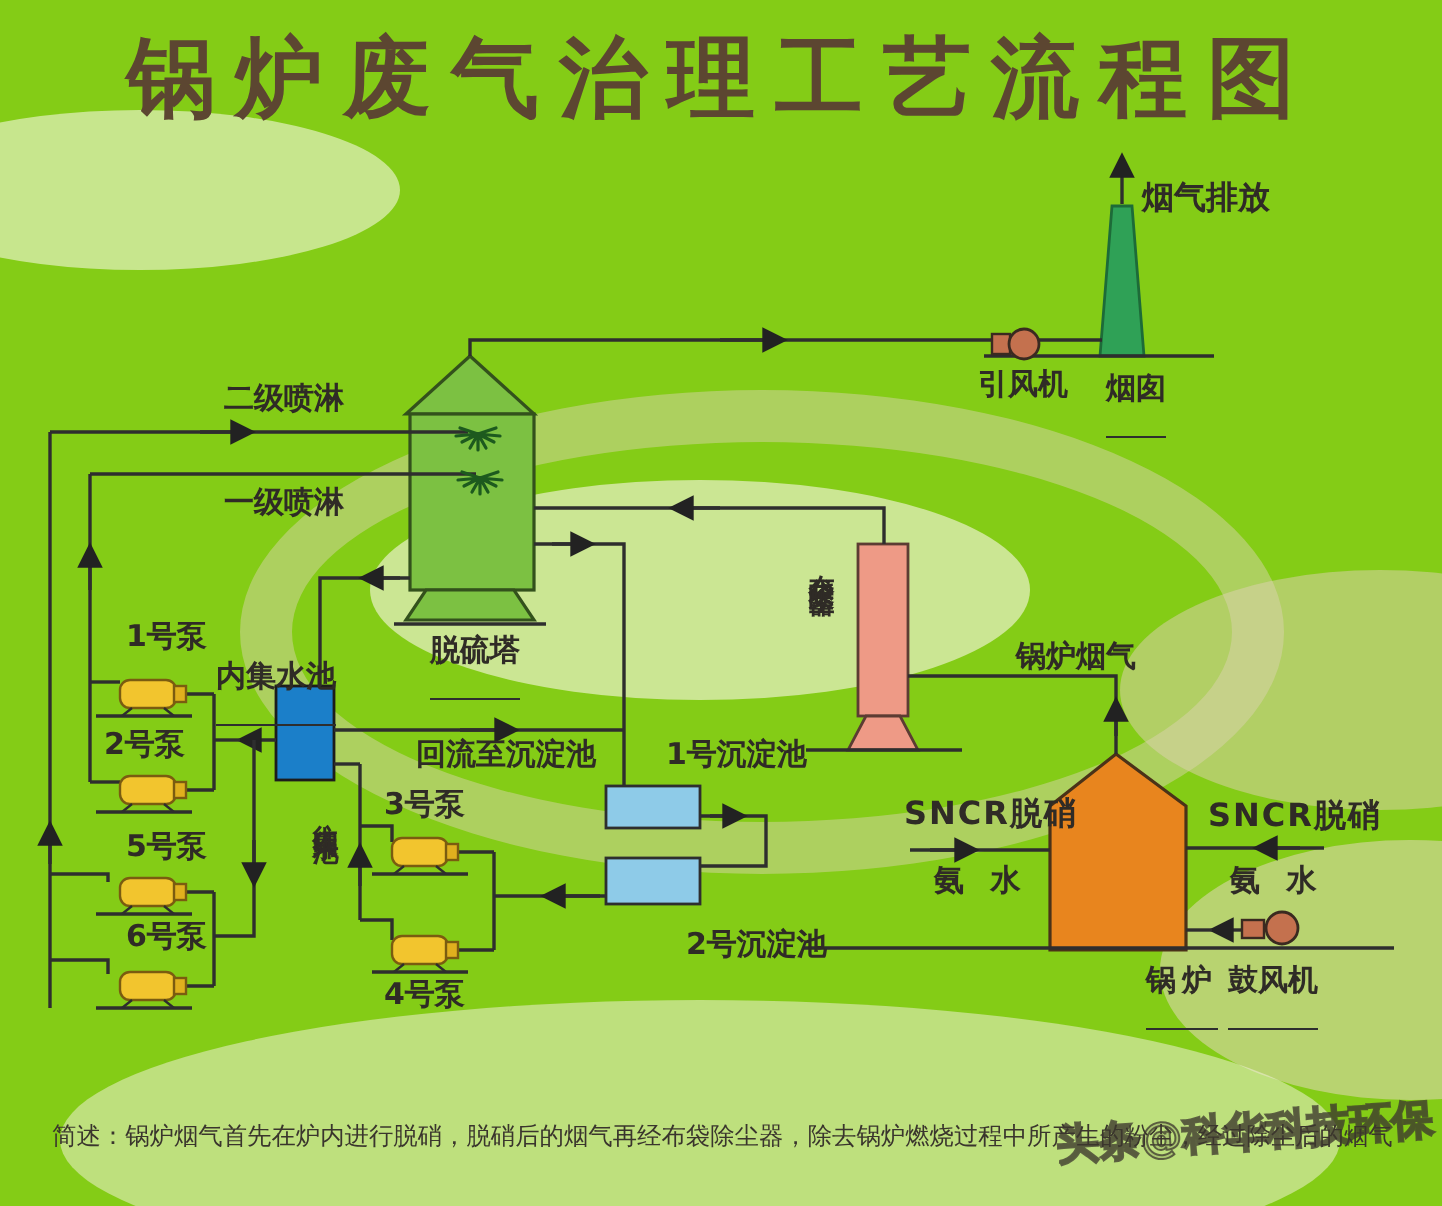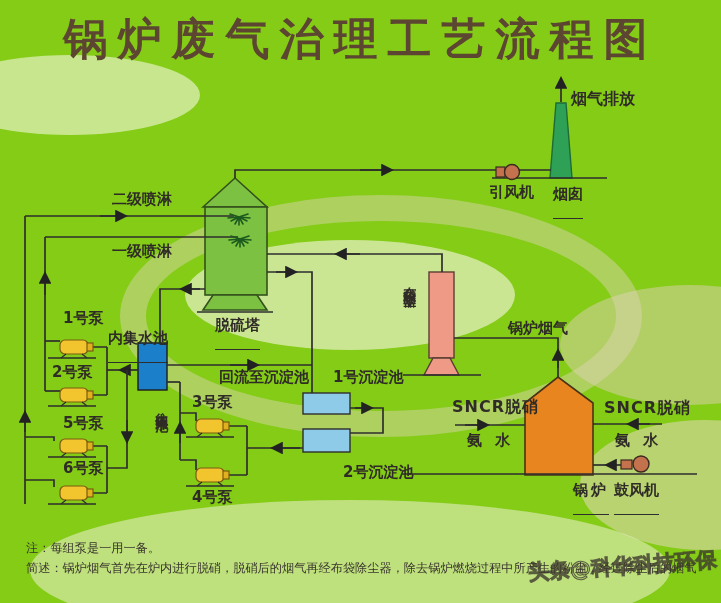--- a/index.html
+++ b/index.html
@@ -206,34 +206,33 @@
 
   <div class="lbl vert" style="left:402px;top:277px;font-size:13px;">布袋除尘器</div>
   <div class="lbl" style="left:508px;top:320px;">锅炉烟气</div>
 
   <div class="lbl u" style="left:108px;top:330px;text-align:center;">内集水池</div>
   <div class="lbl" style="left:63px;top:310px;">1号泵</div>
   <div class="lbl" style="left:52px;top:364px;">2号泵</div>
   <div class="lbl" style="left:63px;top:415px;">5号泵</div>
   <div class="lbl" style="left:63px;top:460px;">6号泵</div>
 
-  <div class="lbl" style="left:219px;top:369px;">回流至沉淀池</div>
+  <div class="lbl" style="left:208px;top:369px;">回流至沉淀池</div>
   <div class="lbl" style="left:333px;top:369px;text-align:center;">1号沉淀池</div>
   <div class="lbl" style="left:343px;top:464px;">2号沉淀池</div>
 
   <div class="lbl" style="left:192px;top:394px;">3号泵</div>
   <div class="lbl" style="left:192px;top:489px;">4号泵</div>
   <div class="lbl vert" style="left:154px;top:401px;font-size:13px;">往内集水池</div>
 
   <div class="lbl sncr" style="left:452px;top:398px;">SNCR脱硝</div>
   <div class="lbl sncr" style="left:604px;top:399px;">SNCR脱硝</div>
   <div class="lbl sp2" style="left:467px;top:432px;">氨 水</div>
   <div class="lbl sp2" style="left:615px;top:432px;">氨 水</div>
 
   <div class="lbl u" style="left:573px;top:482px;letter-spacing:3px;">锅炉</div>
   <div class="lbl u" style="left:614px;top:482px;">鼓风机</div>
 
-  <div class="note" style="left:26px;top:540px;">注：每组泵是一用一备。</div>
   <div class="note" style="left:26px;top:560px;">简述：锅炉烟气首先在炉内进行脱硝，脱硝后的烟气再经布袋除尘器，除去锅炉燃烧过程中所产生的粉尘，经过除尘后的烟气</div>
 
   <div class="wm" style="left:528px;top:552px;">头条@科华科技环保</div>
 
 </div>
 
 </body></html>

